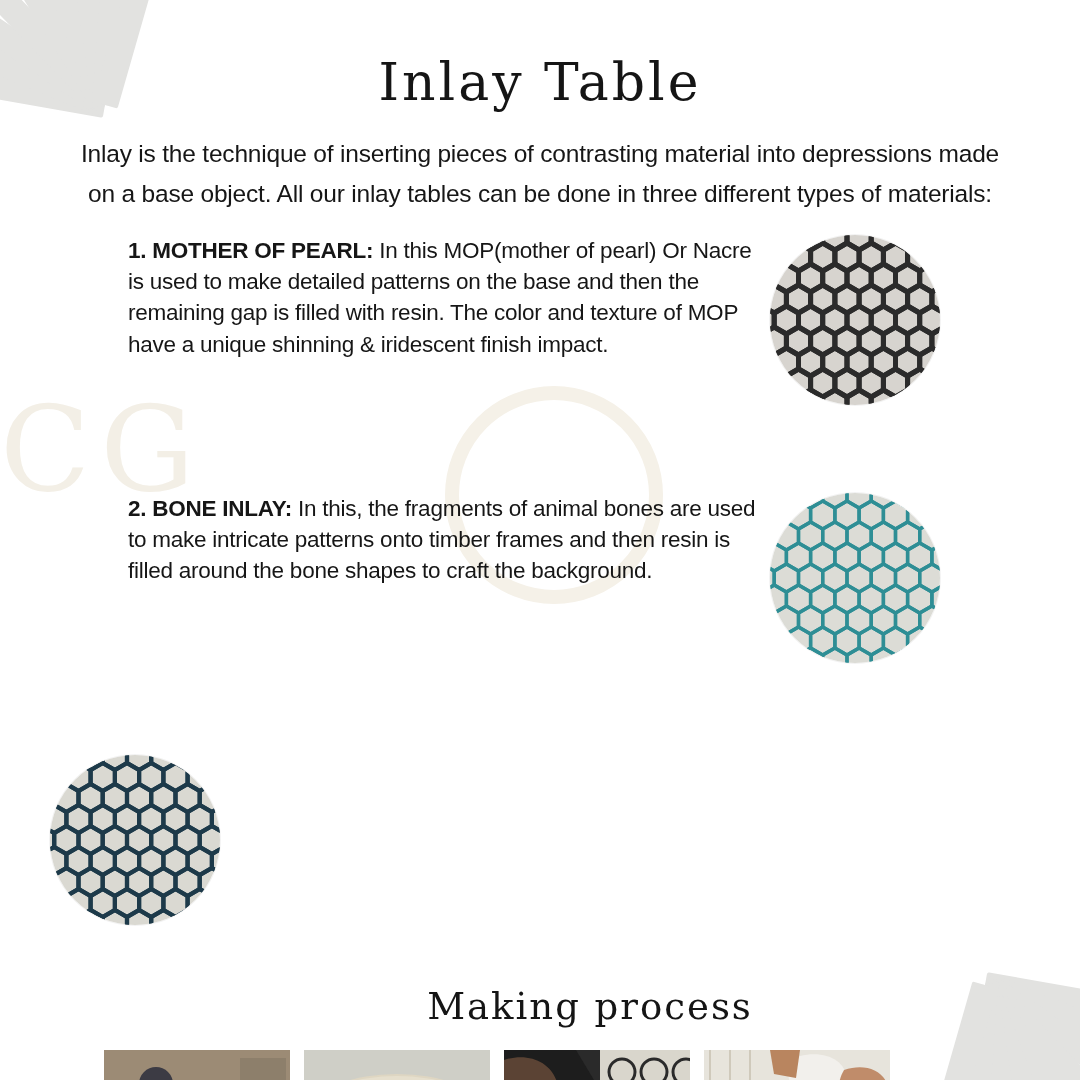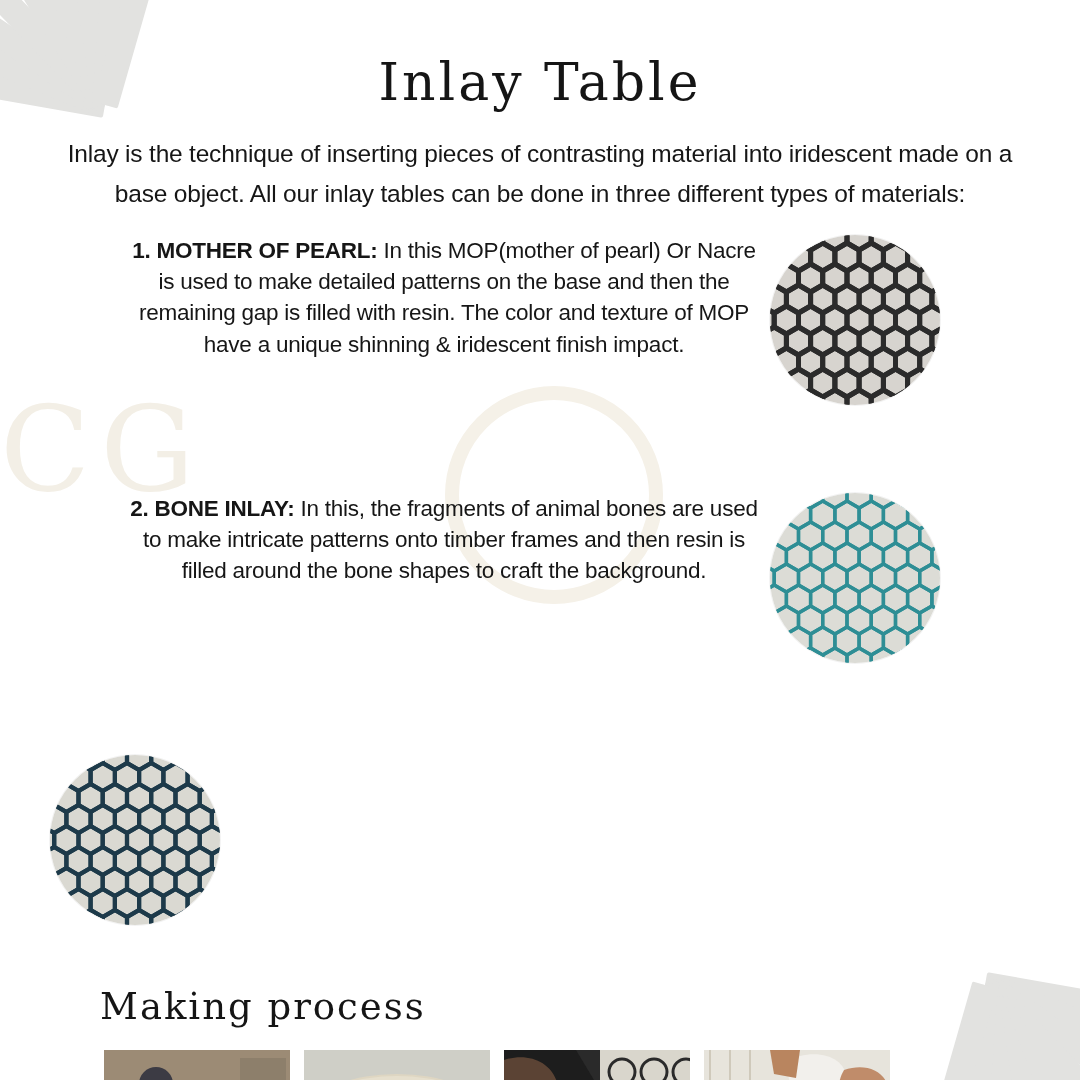--- a/index.html
+++ b/index.html
@@ -90,21 +90,20 @@
     color: #161616;
     letter-spacing: -0.2px;
   }
 
   
   .row {
     display: flex;
     align-items: flex-start;
     width: 1000px;
     margin: 0 auto;
-    text-align: center;
   }
   .row .text {
     width: 720px;
     padding-left: 88px;
     box-sizing: border-box;
     font-size: 22.5px;
     line-height: 1.38;
     color: #161616;
     letter-spacing: -0.25px;
   }
@@ -129,20 +128,21 @@
     inset: -20px;
   }
 
   
   .making-title {
     font-family: "DejaVu Serif", serif;
     font-size: 37px;
     letter-spacing: 2px;
     color: #151515;
     margin: 60px 0 0 100px;
+    text-align: center;
   }
   .photos {
     display: flex;
     gap: 14px;
     margin: 22px 0 0 104px;
     width: 890px;
   }
   .photo {
     width: 186px;
     height: 118px;
@@ -180,21 +180,21 @@
 
 <div class="watermark">
   <span class="ring"></span>
   <span>CG</span>
 </div>
 
 <div class="page">
 
   <h1 class="title">Inlay Table</h1>
 
-  <p class="intro">Inlay is the technique of inserting pieces of contrasting material into iridescent made on a base object.  All our inlay tables can be done in three different types of materials:</p>
+  <p class="intro">Inlay is the technique of inserting pieces of contrasting material into depressions made on a base object.  All our inlay tables can be done in three different types of materials:</p>
 
   <div class="row" id="row-1">
     <div class="text">
       <b>1.</b>
       <b>MOTHER OF PEARL:</b>
       <span>In this MOP(mother of pearl) Or Nacre is used to make detailed patterns on the base and then the remaining gap is filled with resin. The color and texture of MOP have a unique shinning &amp; iridescent finish impact.</span>
     </div>
     <div class="swatch" id="sw1">
       <div class="hex" id="hex1"><svg viewBox="0 0 210 210" width="100%" height="100%">
             <rect width="210" height="210" fill="#d7d4cf"></rect>

